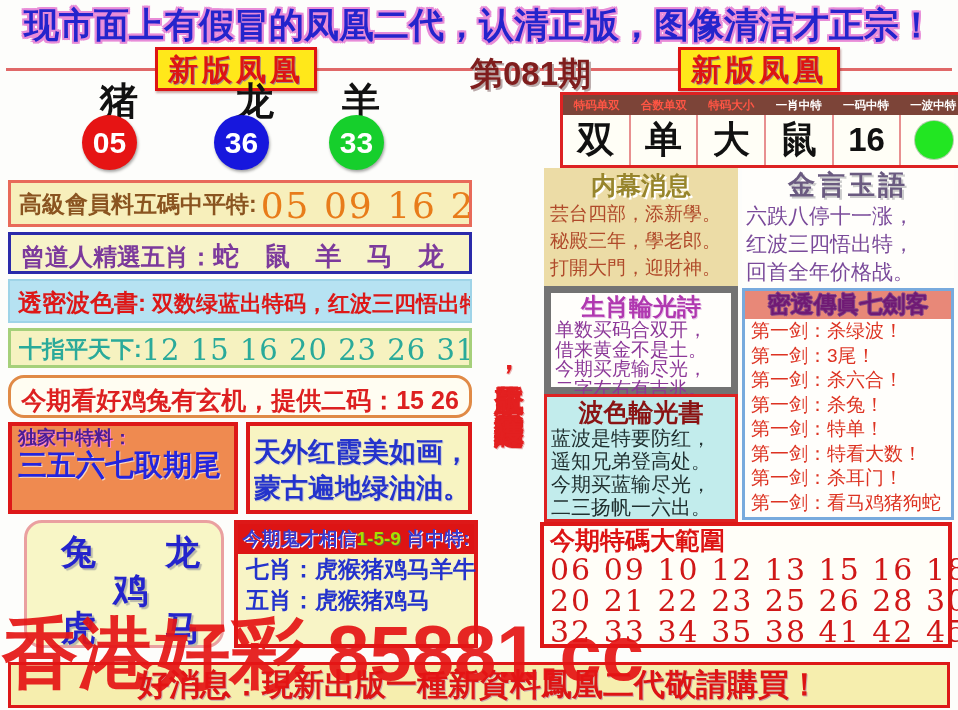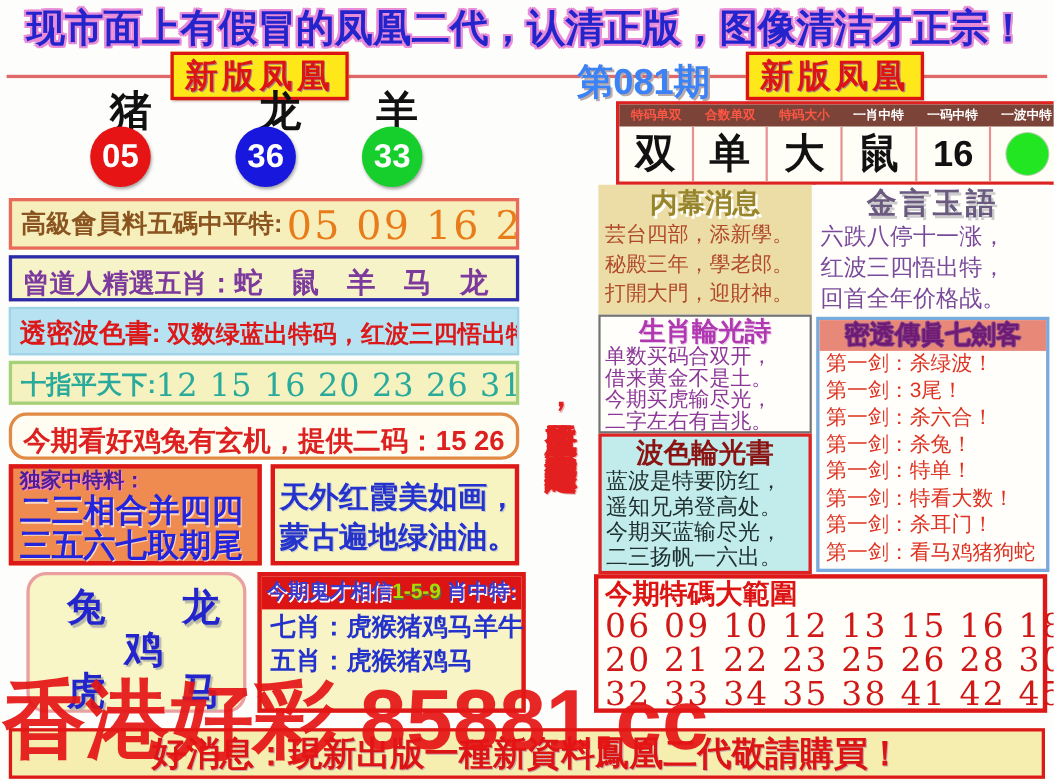--- a/index.html
+++ b/index.html
@@ -22,22 +22,22 @@
   .head-line { left:6px; top:68px; width:946px; height:3px; background:#e06868; }
   .brand-box {
     top:47px; height:44px; padding:2px 10px; background:#ffe81a;
     border:3px solid #dd1414; color:#dd1414; font-size:30px; font-weight:bold;
     letter-spacing:4px; line-height:36px; white-space:nowrap;
     text-shadow:1px 1px 0 #a88; box-shadow:1px 2px 2px rgba(120,40,40,.4);
   }
   .brand-left { left:155px; }
   .brand-right { left:678px; }
   .issue {
-    left:470px; top:52px; width:230px; text-align:center;
-    font-size:33px; font-weight:bold; color:#3b82f6; white-space:nowrap;
+    left:470px; top:52px; width:230px; text-align:left;
+    font-size:33px; font-weight:bold; color:#7f1d1d; white-space:nowrap;
     text-shadow:2px 2px 0 #b9a9a9;
   }
 
   
   .animal { top:76px; font-size:38px; font-weight:bold; color:#111;
             font-family:"DejaVu Serif", serif; }
   .an0{left:100px;} .an1{left:236px;} .an2{left:342px;}
   .ball {
     top:115px; width:55px; height:55px; border-radius:50%;
     color:#fff; font-size:30px; font-weight:bold;
@@ -119,21 +119,21 @@
   .wave-dot { width:38px; height:38px; border-radius:50%;
               box-shadow:0 0 0 1px rgba(0,100,0,.3); }
 
   
   .box-insider { left:544px; top:168px; width:194px; height:118px;
                  background:#ecdca6; padding:2px 6px; }
   .box-insider .ttl { text-align:center; color:#97852c; font-weight:bold; font-size:25px;
                       text-shadow:2px 2px 0 #fff; line-height:30px; }
   .box-insider .ln { color:#b04a2a; font-size:19px; line-height:27px; white-space:nowrap; }
   .box-zpoem { left:544px; top:286px; width:194px; height:108px; background:#fffefb;
-               border:2px solid #737373; padding:0 4px; }
+               border:7px solid #737373; padding:0 4px; }
   .box-zpoem .ttl { text-align:center; color:#b038b0; font-weight:bold; font-size:24px;
                     line-height:27px; text-shadow:1px 1px 0 #e8c8e8; }
   .box-zpoem .ln { color:#8c3898; font-size:19px; line-height:19.5px; white-space:nowrap; }
   .box-wpoem { left:544px; top:394px; width:194px; height:128px; background:#c2ecec;
                border:3px solid #dd2222; padding:0 4px; }
   .box-wpoem .ttl { text-align:center; color:#8a1414; font-weight:bold; font-size:25px;
                     line-height:30px; }
   .box-wpoem .ln { color:#203030; font-size:20px; line-height:23px; white-space:nowrap; }
 
   
@@ -195,21 +195,20 @@
   <div class="abs lbox box-wave">
     <span class="lab">透密波色書:</span><span class="val"> 双数绿蓝出特码，红波三四悟出特。</span>
   </div>
   <div class="abs lbox box-ten">
     <span class="lab">十指平天下:</span><span class="val">12 15 16 20 23 26 31 33 40 42</span>
   </div>
   <div class="abs lbox box-two">今期看好鸡兔有玄机，提供二码：15 26</div>
 
   <div class="abs box-excl">
     <div class="ttl">独家中特料：</div>
-    <div class="ln">二三相合并四四</div>
     <div class="ln">三五六七取期尾</div>
   </div>
   <div class="abs box-coup">
     <div class="ln">天外红霞美如画，</div>
     <div class="ln">蒙古遍地绿油油。</div>
   </div>
 
   <div class="abs box-anim">
     <span class="fa0">兔</span>
     <span class="fa1">龙</span>

